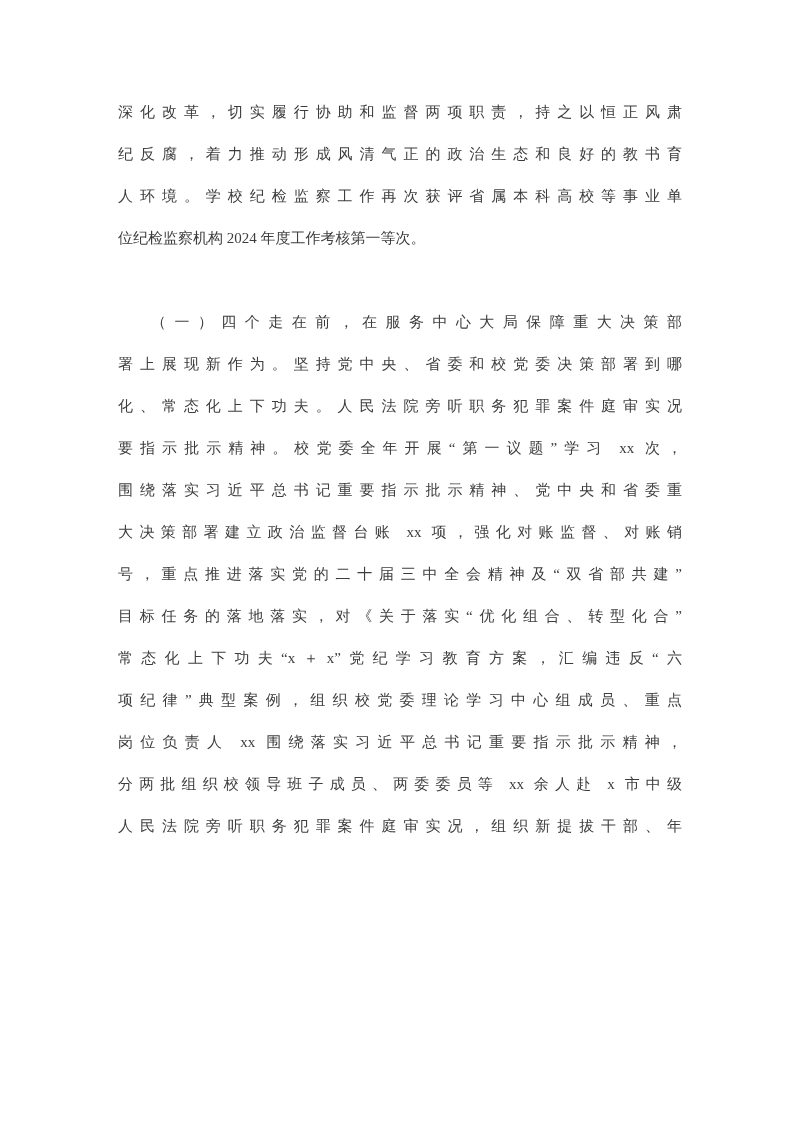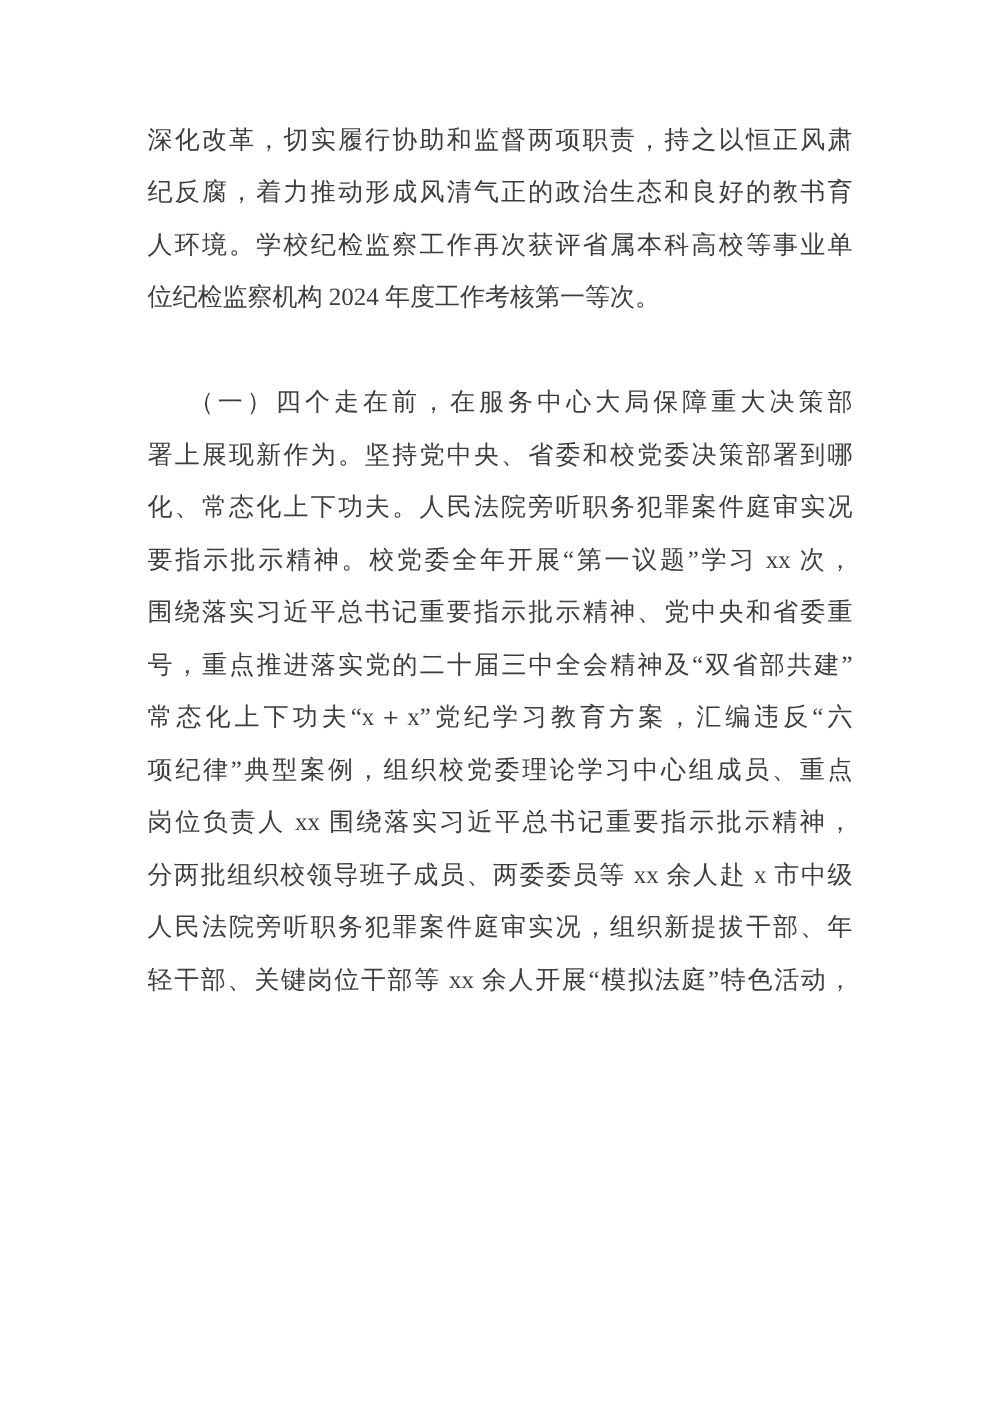--- a/index.html
+++ b/index.html
@@ -24,21 +24,21 @@
   .para {
     margin: 0;
     padding: 0;
   }
   .para.gap-before {
     margin-top: 42px; 
   }
   .line {
     height: 42px;
     line-height: 42px;
-    font-size: 20px;
+    font-size: 15px;
     font-weight: 400;
     text-align: justify;
     text-align-last: justify;
     text-justify: inter-character;
     overflow: hidden;
   }
   .line.flush {
     text-align-last: left; 
   }
   .line.indent {
@@ -55,22 +55,23 @@
         <div class="line">纪反腐，着力推动形成风清气正的政治生态和良好的教书育</div>
         <div class="line">人环境。学校纪检监察工作再次获评省属本科高校等事业单</div>
         <div class="line flush">位纪检监察机构 2024 年度工作考核第一等次。</div>
       </div>
       <div class="para gap-before">
         <div class="line indent">（一）四个走在前，在服务中心大局保障重大决策部</div>
         <div class="line">署上展现新作为。坚持党中央、省委和校党委决策部署到哪</div>
         <div class="line">化、常态化上下功夫。人民法院旁听职务犯罪案件庭审实况</div>
         <div class="line">要指示批示精神。校党委全年开展“第一议题”学习 xx 次，</div>
         <div class="line">围绕落实习近平总书记重要指示批示精神、党中央和省委重</div>
+        <div class="line">大决策部署建立政治监督台账 xx 项，强化对账监督、对账销</div>
         <div class="line">号，重点推进落实党的二十届三中全会精神及“双省部共建”</div>
+        <div class="line">目标任务的落地落实，对《关于落实“优化组合、转型化合”</div>
         <div class="line">常态化上下功夫“x＋x”党纪学习教育方案，汇编违反“六</div>
         <div class="line">项纪律”典型案例，组织校党委理论学习中心组成员、重点</div>
         <div class="line">岗位负责人 xx 围绕落实习近平总书记重要指示批示精神，</div>
         <div class="line">分两批组织校领导班子成员、两委委员等 xx 余人赴 x 市中级</div>
         <div class="line">人民法院旁听职务犯罪案件庭审实况，组织新提拔干部、年</div>
-        <div class="line">轻干部、关键岗位干部等 xx 余人开展“模拟法庭”特色活动，</div>
       </div>
     </div>
 </div>
 
 </body></html>

